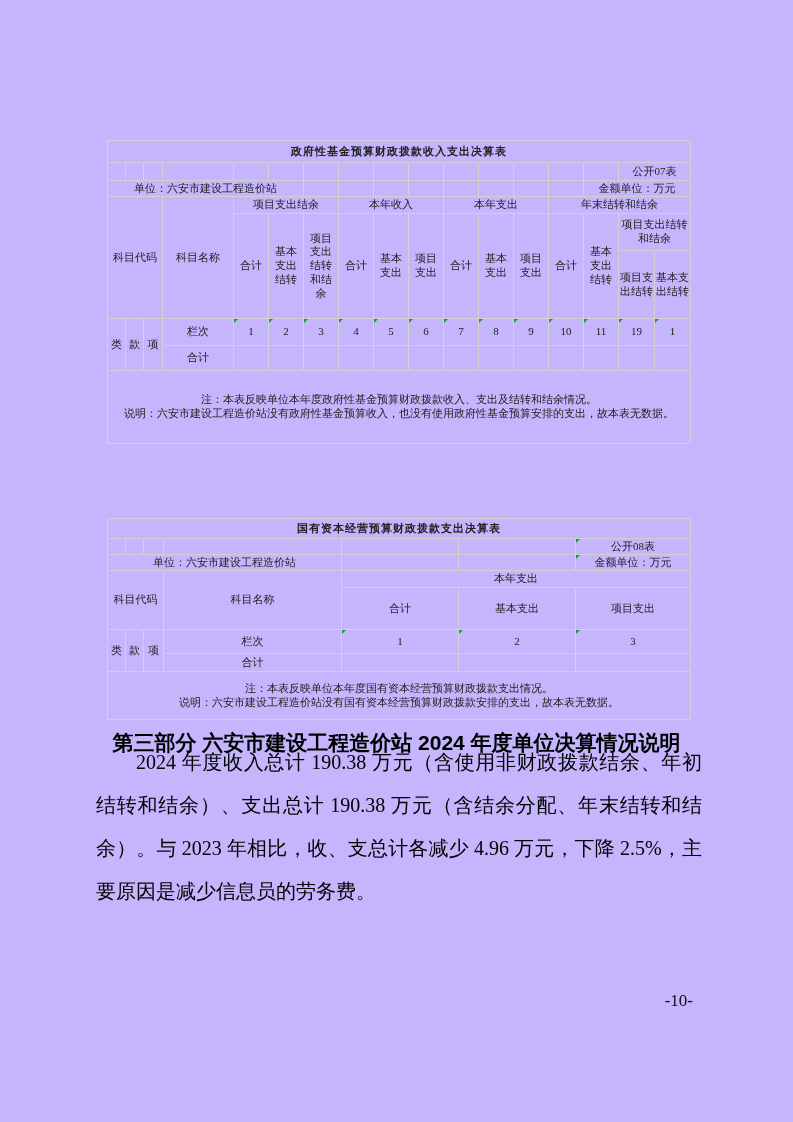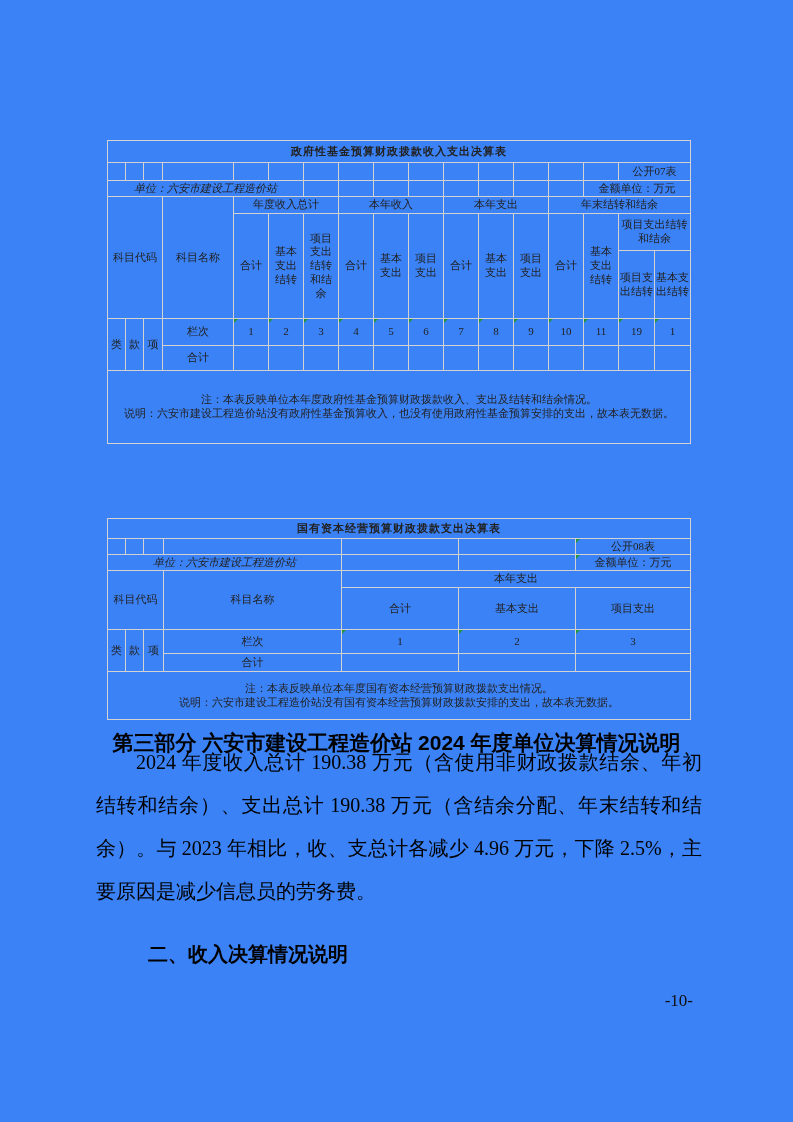--- a/index.html
+++ b/index.html
@@ -1,32 +1,32 @@
 <!DOCTYPE html>
 <html><head>
 <meta charset="utf-8">
 <style>
   * { margin:0; padding:0; box-sizing:border-box; }
   html,body { background:#ffffff; }
   .page {
-    position:relative; width:793px; height:1122px; background:#3b82f6;
+    position:relative; width:793px; height:1122px; background:#c4b5fd;
     font-family:"Liberation Serif", serif; color:#1a1a1a; overflow:hidden;
   }
 
   
   .xls { border-collapse:collapse; table-layout:fixed; position:absolute;
          font-family:"Liberation Serif", serif; }
   .xls td {
     border:1px solid #d2d2d2; font-size:11px; color:#222;
     text-align:center; vertical-align:middle; padding:0 1px; position:relative;
     line-height:1.25; overflow:hidden;
   }
   .t-title { font-size:15px; font-weight:bold; letter-spacing:1px;
              border-left-color:#d2d2d2; color:#111; }
-  .cell-left  { text-align:left;  padding-left:3px;font-style:italic; }
+  .cell-left  { text-align:left;  padding-left:3px; }
   .cell-right { text-align:right; padding-right:3px; }
   .notes-cell { text-align:left; vertical-align:top; padding:4px 6px; line-height:1.55; }
   .tri::before {
     content:""; position:absolute; top:0; left:0; width:0; height:0;
     border-top:4px solid #21963c; border-right:4px solid transparent;
   }
 
   #table1 { left:107px; top:140px; width:583px; }
   #table2 { left:107px; top:487px; width:583px;margin-top:31px; }
 
@@ -106,21 +106,21 @@
       <td></td>
           <td></td>
           <td></td>
       <td></td>
           <td></td>
       <td colspan="3" class="cell-right">金额单位：万元</td>
     </tr>
     <tr style="height:17px">
       <td colspan="3" rowspan="3">科目代码</td>
       <td rowspan="3">科目名称</td>
-      <td colspan="3">年度收入总计</td>
+      <td colspan="3">项目支出结余</td>
       <td colspan="3">本年收入</td>
       <td colspan="3">本年支出</td>
       <td colspan="4">年末结转和结余</td>
     </tr>
     <tr style="height:37px">
       <td rowspan="2">合计</td>
       <td rowspan="2">基本支出结转</td>
       <td rowspan="2">项目支出结转和结余</td>
       <td rowspan="2">合计</td>
       <td rowspan="2">基本支出</td>
@@ -238,16 +238,15 @@
       <td colspan="7" class="notes-cell">
         <div>注：本表反映单位本年度国有资本经营预算财政拨款支出情况。</div>
         <div>说明：六安市建设工程造价站没有国有资本经营预算财政拨款安排的支出，故本表无数据。</div>
       </td>
     </tr>
   </tbody>
     </table>
 
   <div class="h-part" style="top:729px">第三部分 六安市建设工程造价站 2024 年度单位决算情况说明</div>
   <div class="body-para" style="top:741px">2024 年度收入总计 190.38 万元（含使用非财政拨款结余、年初结转和结余）、支出总计 190.38 万元（含结余分配、年末结转和结余）。与 2023 年相比，收、支总计各减少 4.96 万元，下降 2.5%，主要原因是减少信息员的劳务费。</div>
-  <div class="h-sub" style="top:941px">二、收入决算情况说明</div>
 
   <div class="page-num">-10-</div>
 </div>
 
 </body></html>

